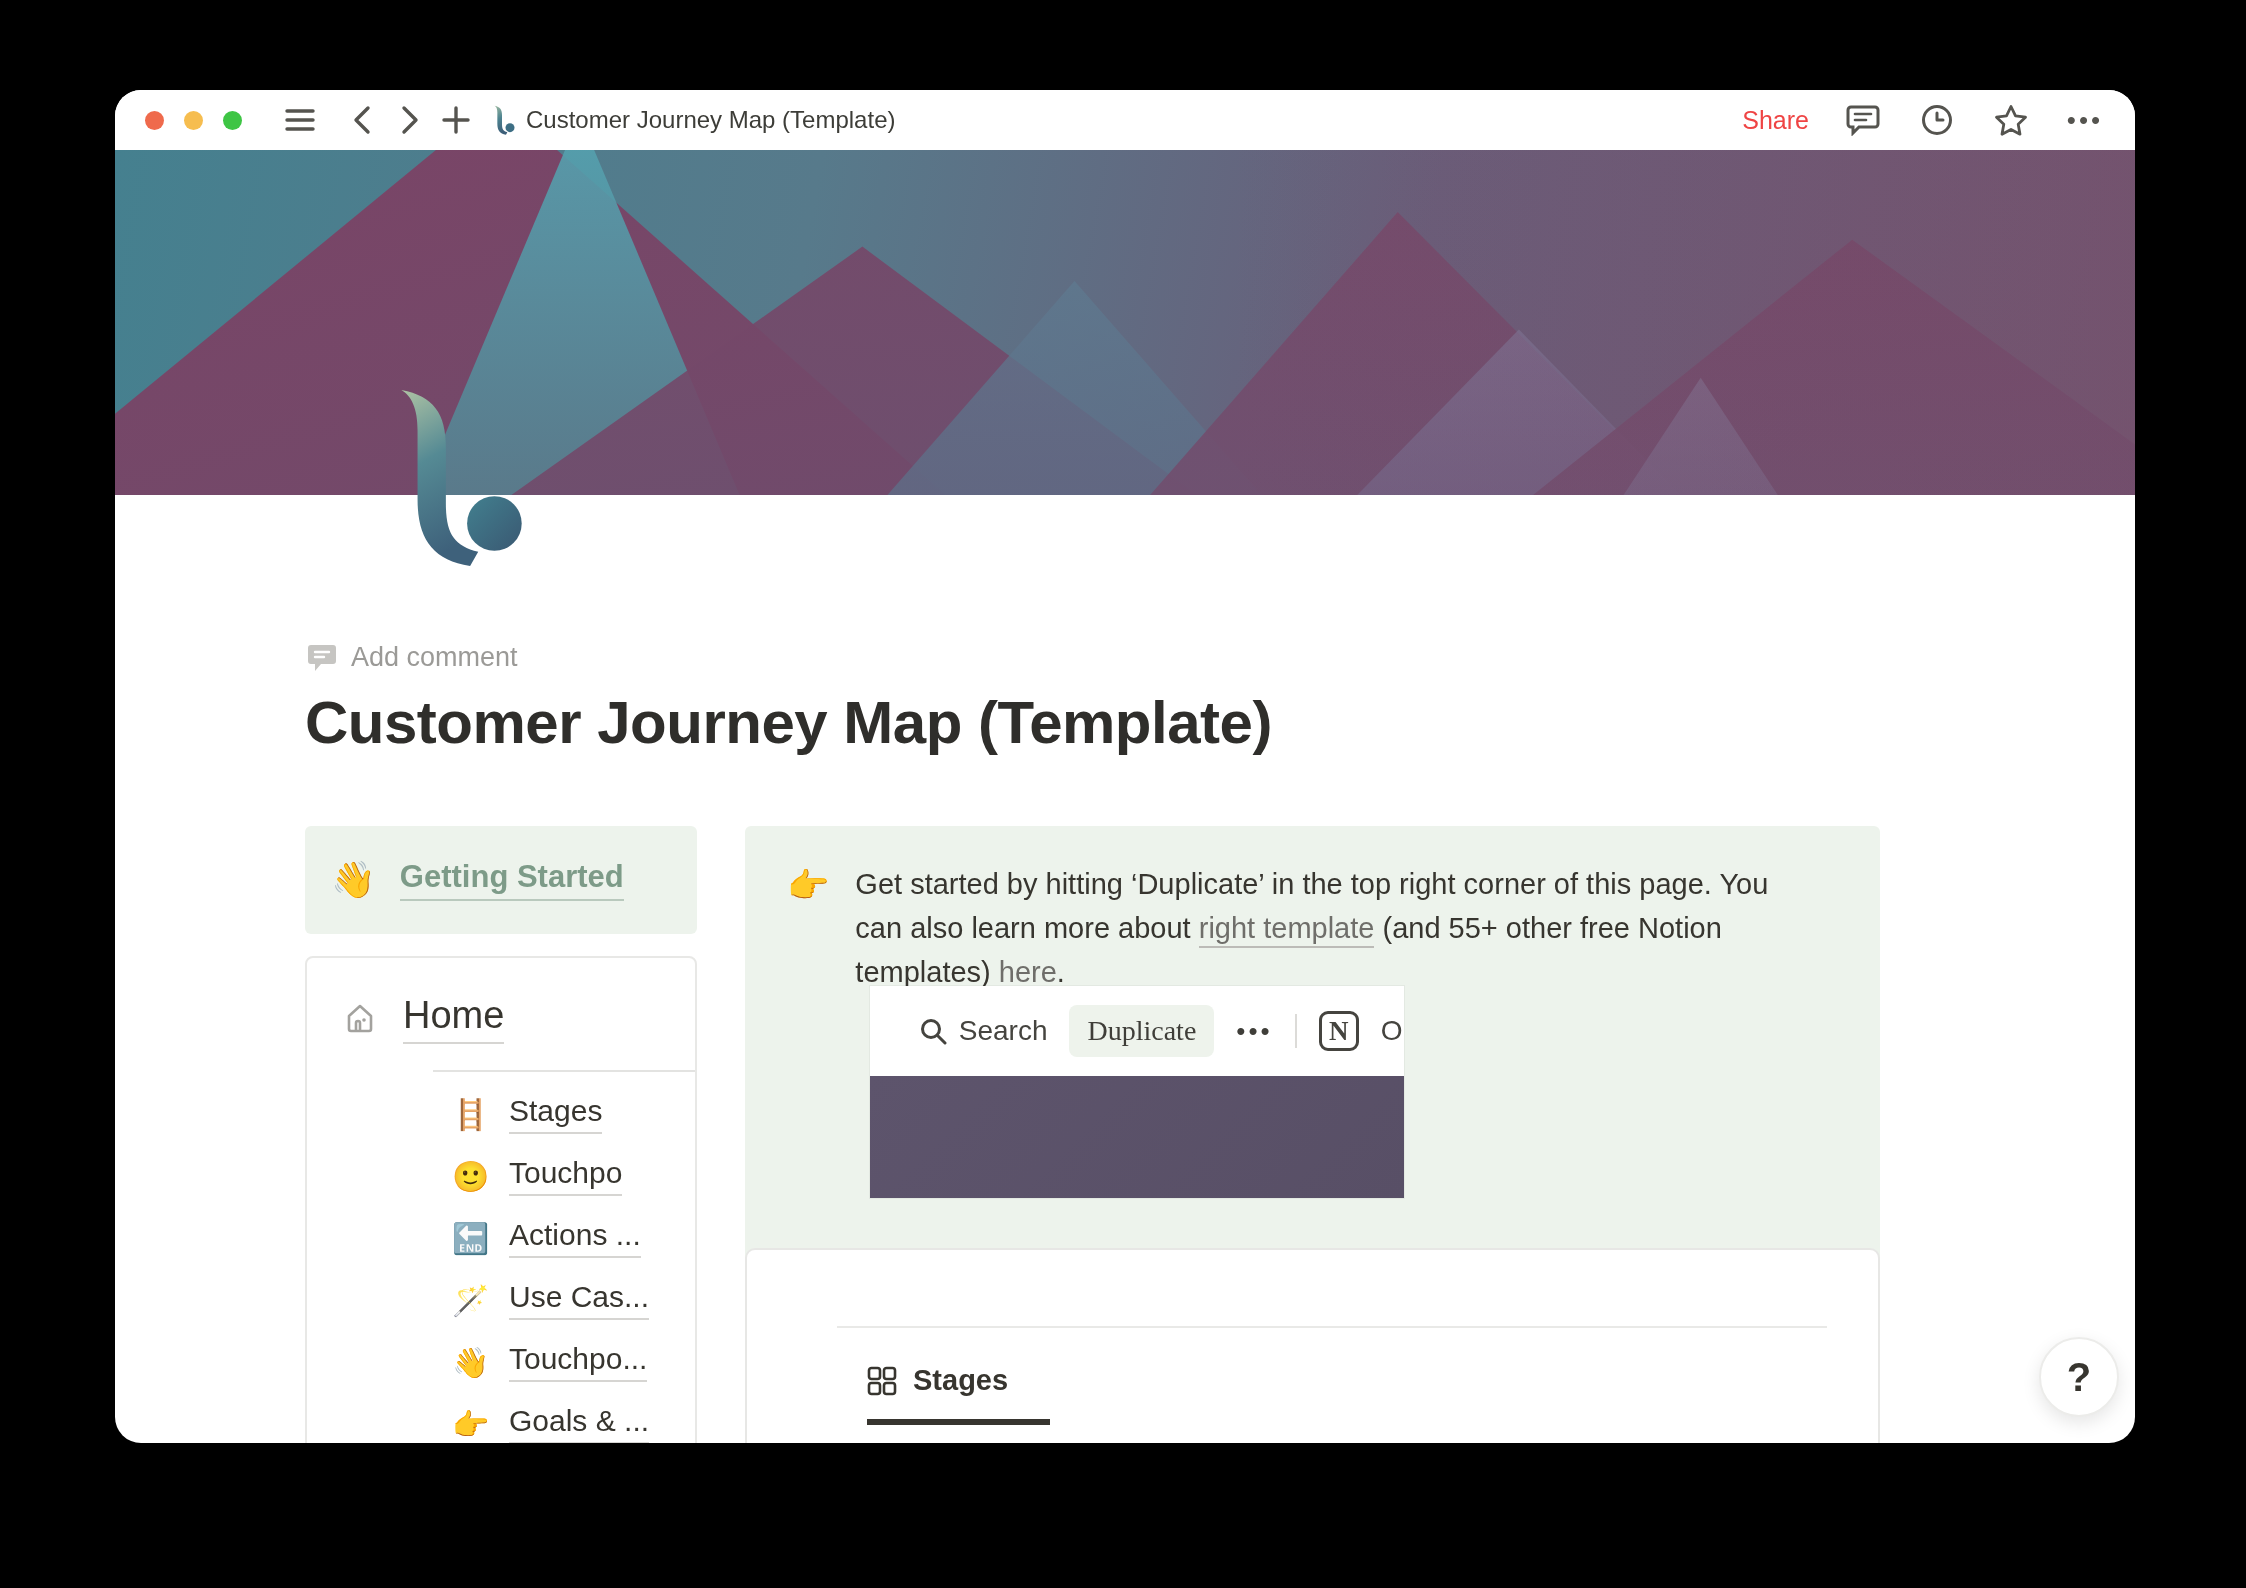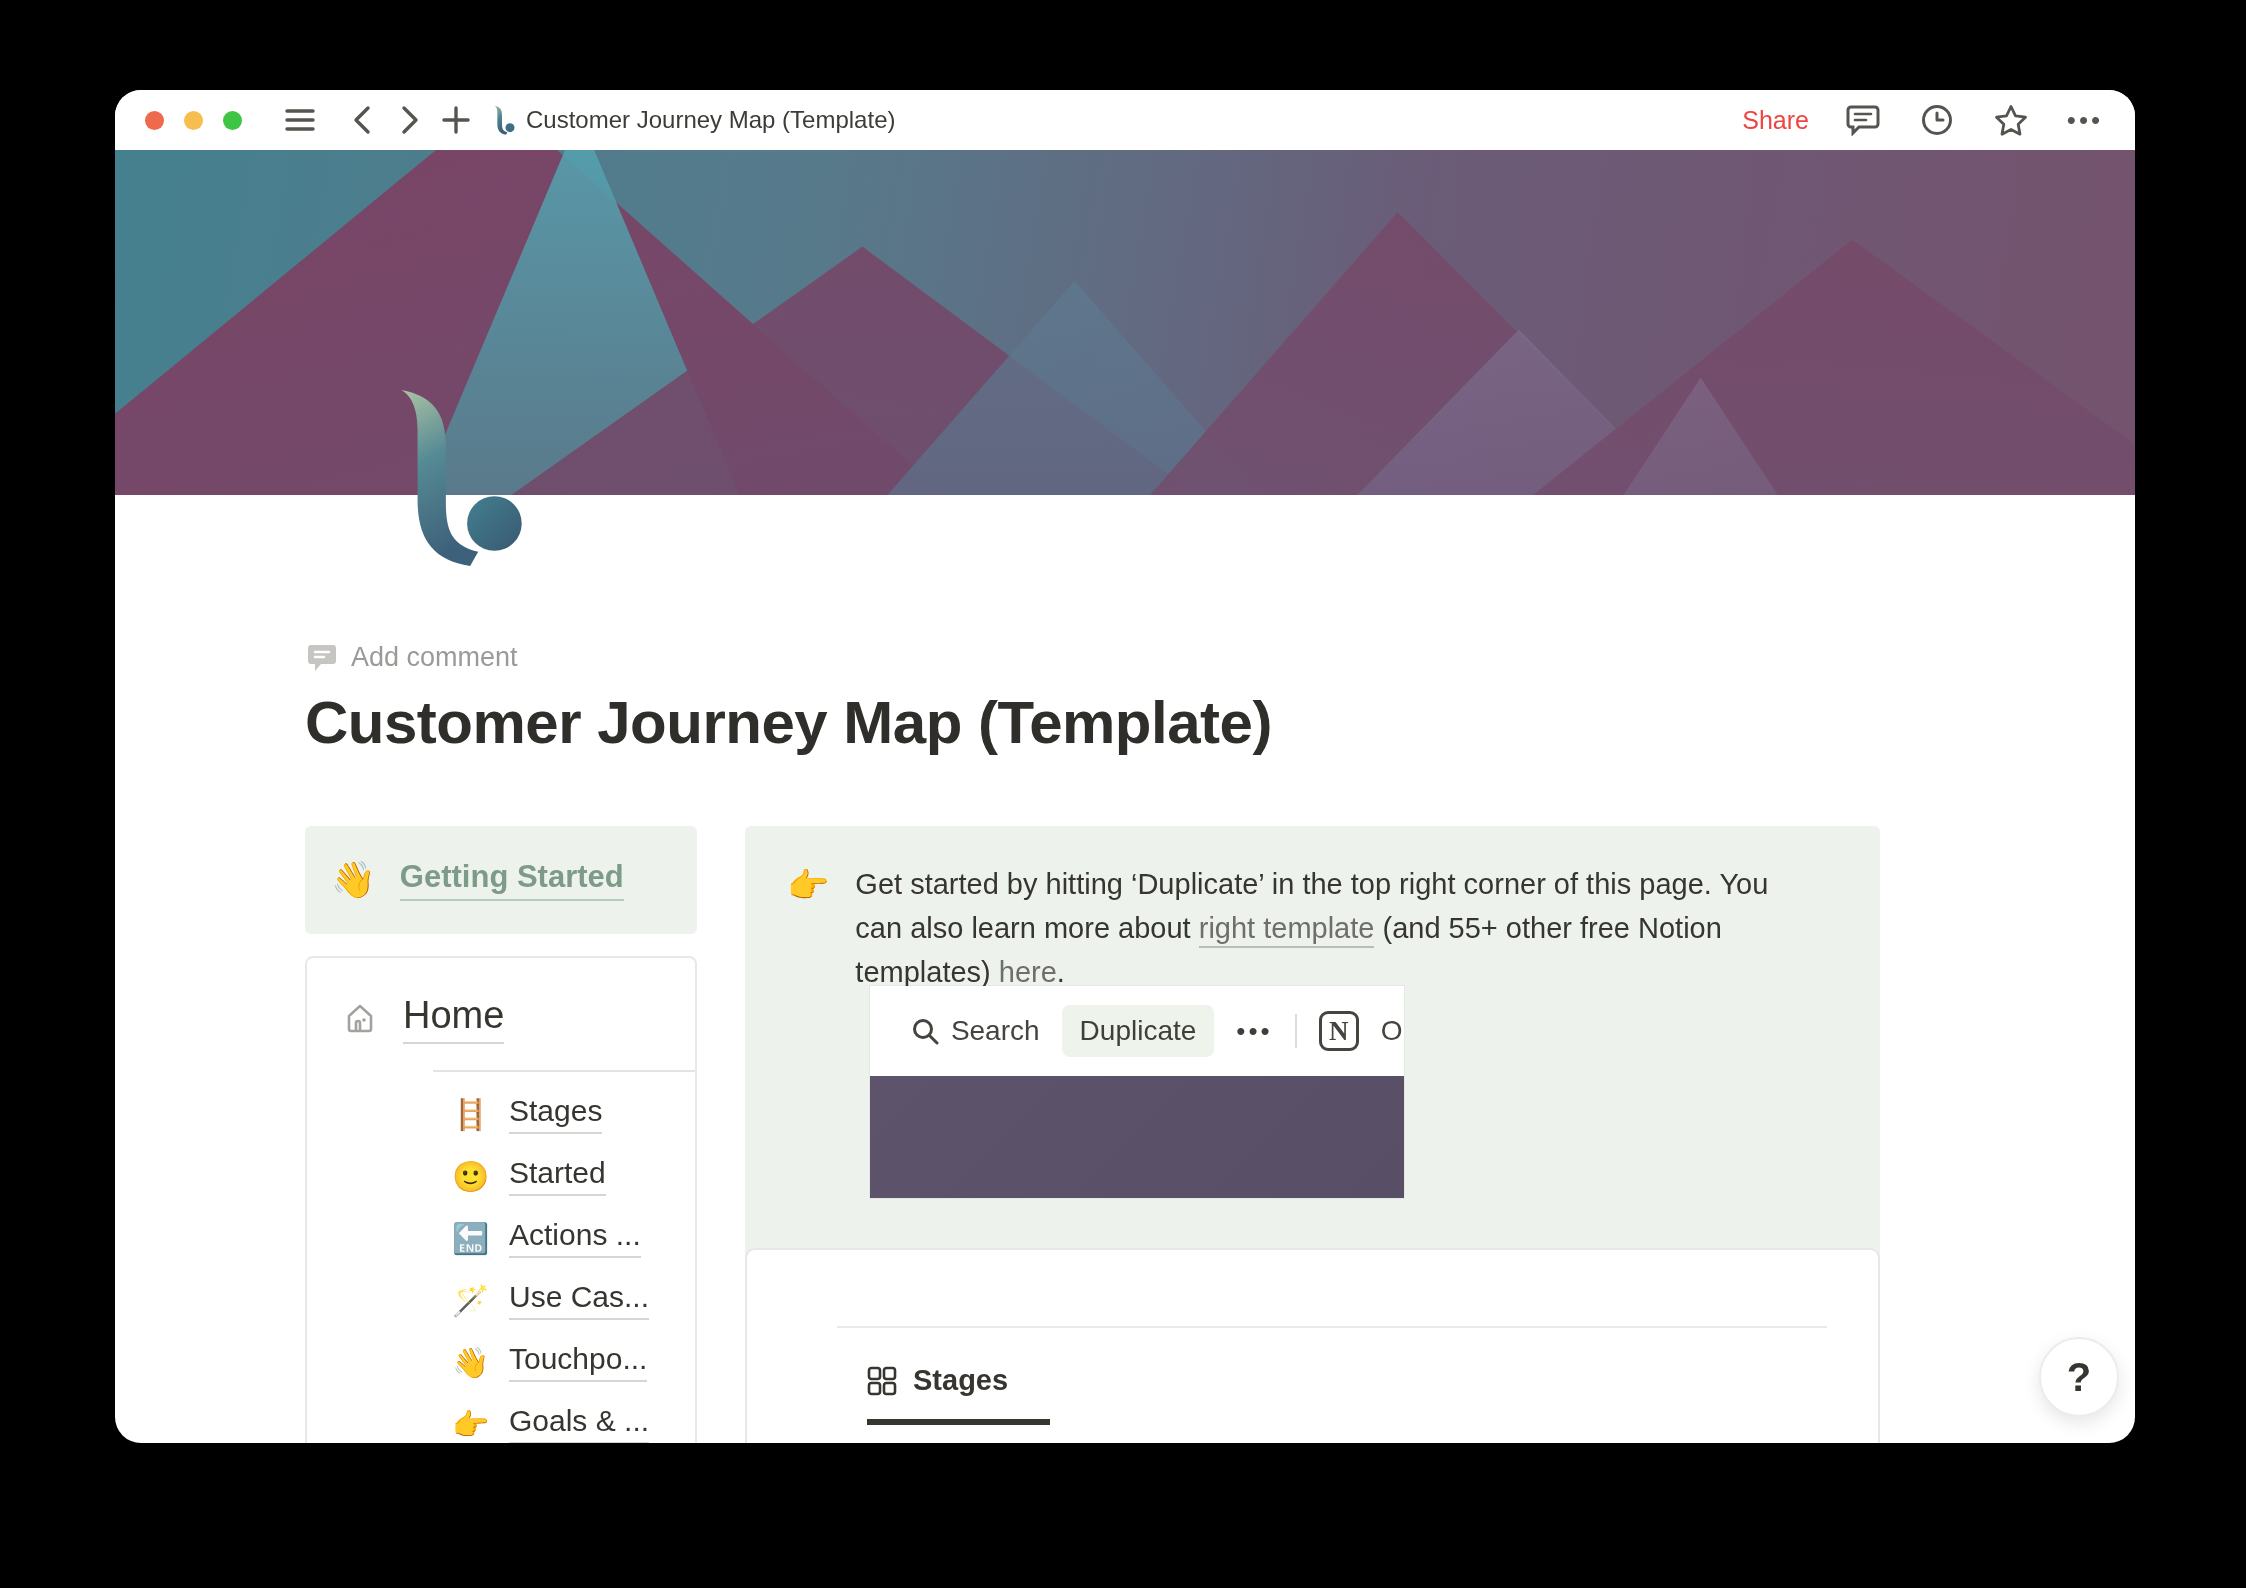--- a/index.html
+++ b/index.html
@@ -60,21 +60,21 @@
 
   .callout-right{ position:absolute; left:630px; top:736px; width:1135px; height:472px; background:#edf3ec; border-radius:6px; }
   .co-row{ display:flex; gap:26px; padding:36px 40px 0 42px; }
   .co-emoji{ font-size:34px; line-height:46px; }
   .co-text{ font-size:29px; line-height:44px; color:#37352f; max-width:960px; }
   .co-link{ color:#6f6e6a; border-bottom:2px solid #bcbbb7; padding-bottom:2px; }
 
   .embed{ position:absolute; left:125px; top:160px; width:534px; height:212px; overflow:hidden; background:#fff; box-shadow:0 0 0 1px rgba(0,0,0,.04); }
   .embed-bar{ height:90px; display:flex; align-items:center; justify-content:flex-end; gap:22px; padding-right:0; white-space:nowrap; }
   .embed-search{ display:flex; align-items:center; gap:12px; color:#45443f; font-size:28px; }
-  .dup-chip{ background:#eef3ec; border-radius:8px; padding:10px 18px; font-size:28px; color:#3f3e39; }
+  .dup-chip{ background:#eef3ec; border-radius:8px; padding:10px 18px; font-size:28px; color:#3f3e39;font-family:Liberation Serif, serif; }
   .embed-dots{ color:#3f3e39; font-size:26px; letter-spacing:3px; }
   .embed-divider{ width:2px; height:34px; background:#dcdbd8; }
   .notion-n{ width:40px; height:40px; border:3px solid #45443f; border-radius:9px; display:flex; align-items:center; justify-content:center;
       font-family:"Liberation Serif", serif; font-weight:700; font-size:27px; color:#45443f; }
   .embed-open{ font-size:28px; color:#45443f; margin-right:-14px; }
   .embed-purple{ height:122px; background:linear-gradient(135deg,#5d546c 0%,#584f66 100%); }
 
   .overview-card{ position:absolute; left:630px; top:1158px; width:1135px; height:320px; background:#fff; border:2px solid #e7e7e5; border-radius:10px; padding:42px 0 0 54px; }
   .oc-head{ display:flex; align-items:center; gap:24px; }
   .oc-icon{ width:38px; height:40px; }
@@ -228,21 +228,21 @@
         <span class="home-label">Home</span>
       </div>
       <div class="nav-divider"></div>
 
       <div class="nav-item">
         <span class="nav-emoji">🪜</span>
         <span class="nav-label">Stages</span>
       </div>
       <div class="nav-item">
         <span class="nav-emoji">🙂</span>
-        <span class="nav-label">Started</span>
+        <span class="nav-label">Touchpo</span>
       </div>
       <div class="nav-item">
         <span class="nav-emoji">🔚</span>
         <span class="nav-label">Actions ...</span>
       </div>
       <div class="nav-item">
         <span class="nav-emoji">🪄</span>
         <span class="nav-label">Use Cas...</span>
       </div>
       <div class="nav-item">

